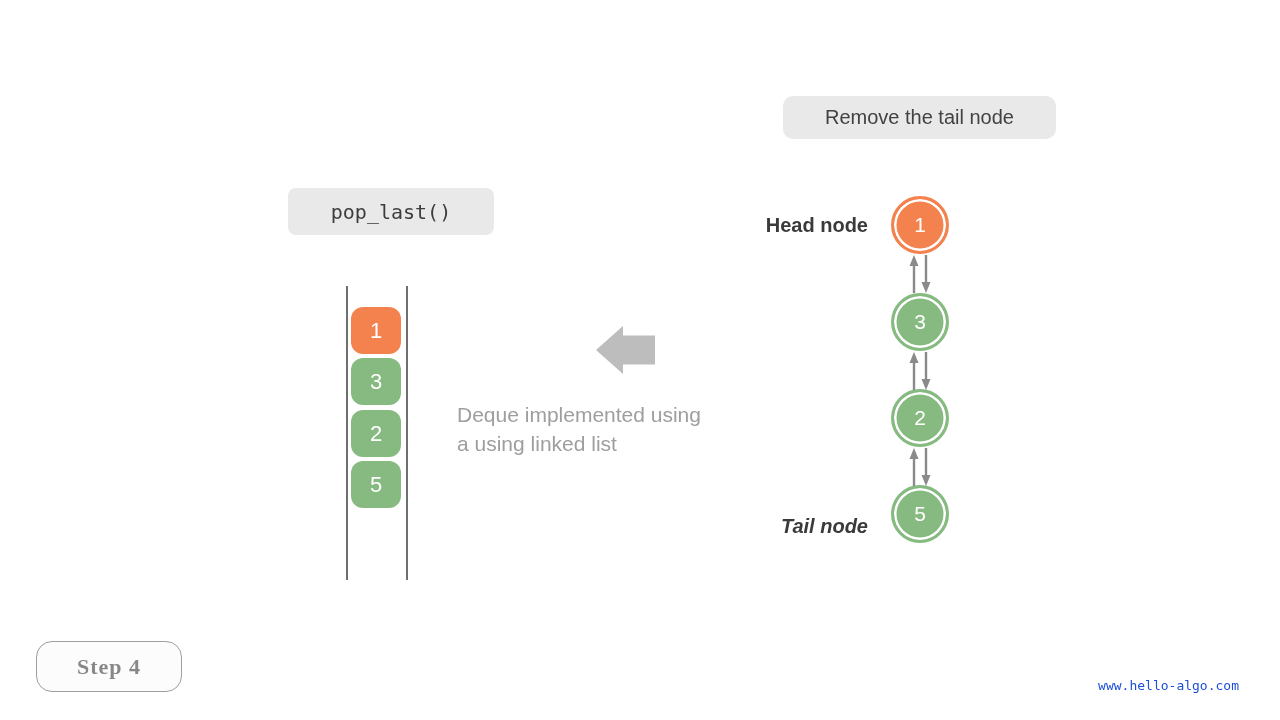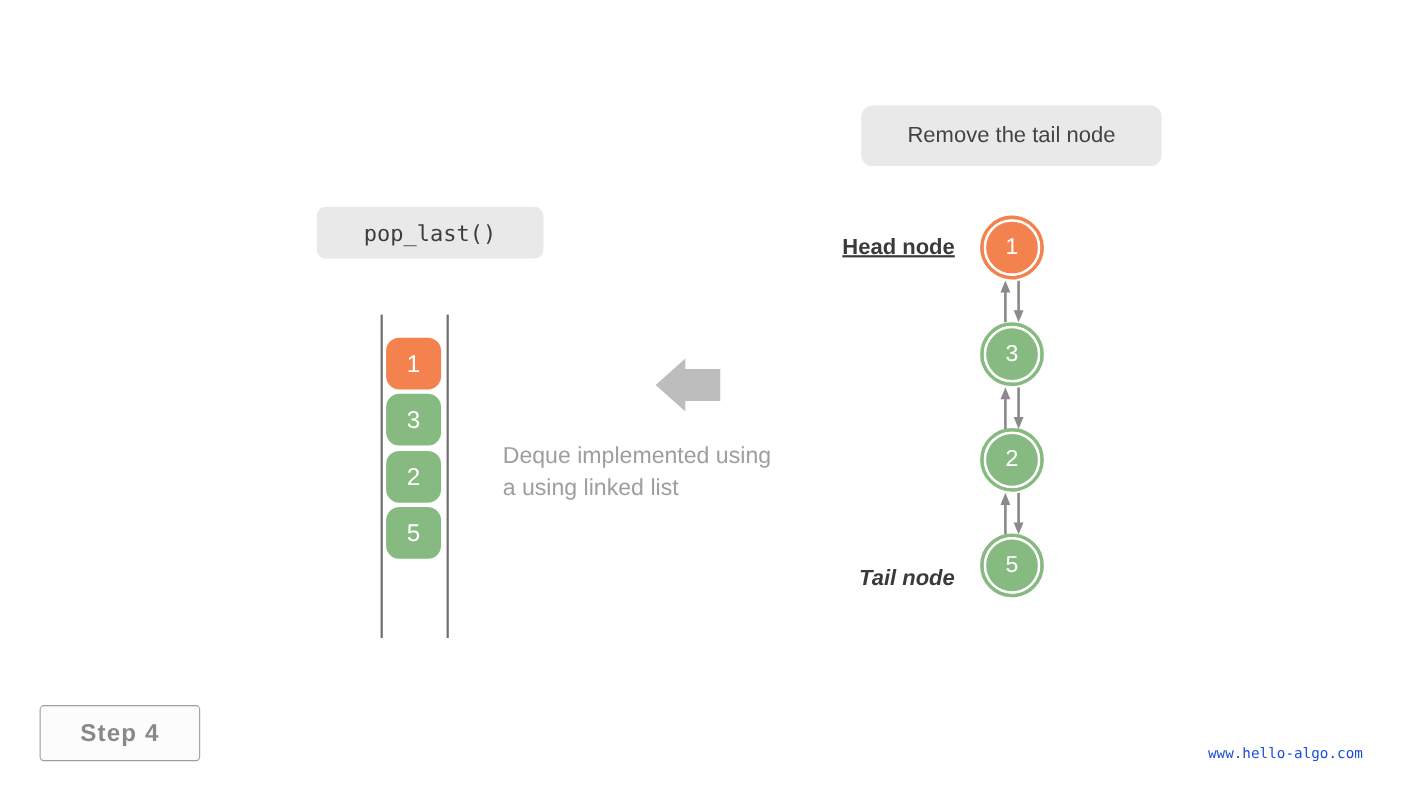--- a/index.html
+++ b/index.html
@@ -4,21 +4,21 @@
 <style>
   html,body { margin:0; padding:0; background:#ffffff; }
   #stage {
     position:relative; width:1280px; height:720px; background:#ffffff;
     font-family:"Liberation Sans", sans-serif; overflow:hidden;
   }
   .pill {
     position:absolute; background:#e9e9e9; display:flex;
     align-items:center; justify-content:center; color:#424242;
   }
-  #pill-remove-tail { left:783px; top:96px; width:273px; height:55px; border-radius:10px; font-size:20px; }
+  #pill-remove-tail { left:783px; top:96px; width:273px; height:43px; border-radius:10px; font-size:20px; }
   #pill-operation {
     left:288px; top:188px; width:206px; height:47px; border-radius:8px;
     font-family:"DejaVu Sans Mono", monospace; font-size:20px; color:#3d3d3d;
   }
   .list-line { position:absolute; width:1.5px; height:294px; top:286px; background:#6f6f6f; }
   #list-line-left { left:346px; }
   #list-line-right { left:406px; }
   .cell {
     position:absolute; left:351px; width:50px; height:47px; border-radius:12px;
     display:flex; align-items:center; justify-content:center;
@@ -35,27 +35,27 @@
     display:flex; align-items:center; justify-content:center;
     color:#ffffff; font-size:21px;
   }
   .connector { position:absolute; left:905px; }
   .connector line { stroke:#8a8a8a; stroke-width:2.4; fill:none; }
   .connector polygon { fill:#8a8a8a; }
   .node-label {
     position:absolute; left:698px; width:170px; text-align:right;
     color:#3a3a3a; font-size:20px; font-weight:bold; line-height:28px;
   }
-  #head-label { top:211px;text-decoration:underline; }
+  #head-label { top:211px; }
   #tail-label { top:512px;font-style:italic; }
   #step-box {
     position:absolute; left:36px; top:641px; width:146px; height:51px;
-    box-sizing:border-box; border:1.5px solid #9e9e9e; border-radius:4px;
+    box-sizing:border-box; border:1.5px solid #9e9e9e; border-radius:16px;
     background:#fcfcfc; display:flex; align-items:center; justify-content:center;
-    font-family:Liberation Sans, sans-serif; font-size:22px; font-weight:bold;
+    font-family:Liberation Serif, serif; font-size:22px; font-weight:bold;
     color:#888888; letter-spacing:1px;
   }
   #watermark {
     position:absolute; right:41px; top:678px;
     font-family:"DejaVu Sans Mono", monospace; font-size:13px; color:#1d4ed8;
   }
 </style>
 </head>
 <body>
 

